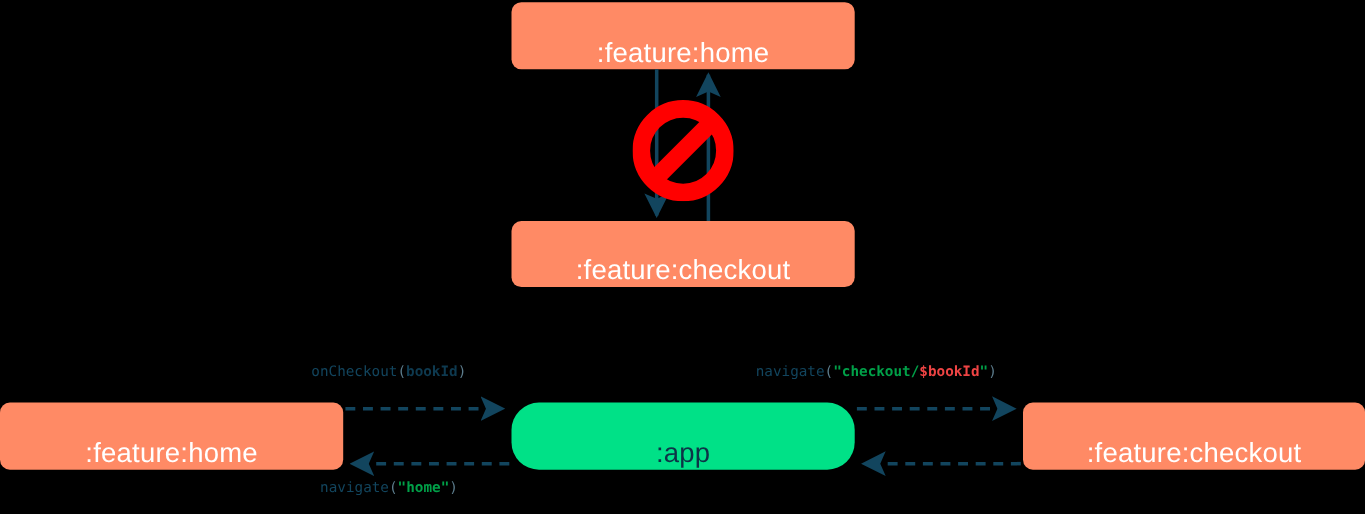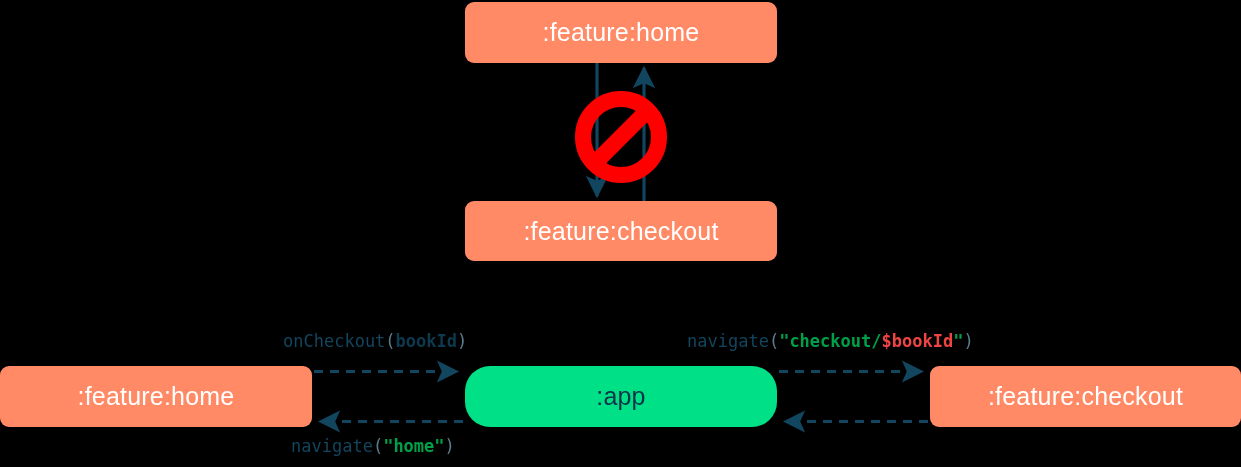--- a/index.html
+++ b/index.html
@@ -15,21 +15,21 @@
     overflow: hidden;
     font-family: "Liberation Sans", sans-serif;
   }
 
   
   .module-box {
     position: absolute;
     box-sizing: border-box;
     border-radius: 9px;
     display: flex;
-    align-items: center;
+    align-items: flex-end;
     justify-content: center;
     font-family: "Liberation Sans", sans-serif;
     font-size: 25px;
     letter-spacing: 0.2px;
     white-space: nowrap;
   }
   .module-box.feature {
     background: #FF8A65;
     color: #FFFFFF;
   }
@@ -63,21 +63,21 @@
     left: 575px;
     top: 91px;
     width: 92px;
     height: 92px;
   }
 
   
   .code-label {
     position: absolute;
     font-family: "DejaVu Sans Mono", monospace;
-    font-size: 17px;
+    font-size: 13px;
     white-space: nowrap;
     color: #12455E;
   }
   .tok-fn     { color: #12455E; font-weight: normal; }
   .tok-paren  { color: #5C7C8C; font-weight: normal; }
   .tok-arg    { color: #0E3A50; font-weight: bold; }
   .tok-str    { color: #00A048; font-weight: bold; }
   .tok-var    { color: #ef4444; font-weight: bold; }
 
   #label-oncheckout      { left: 283px; top: 331px; }

